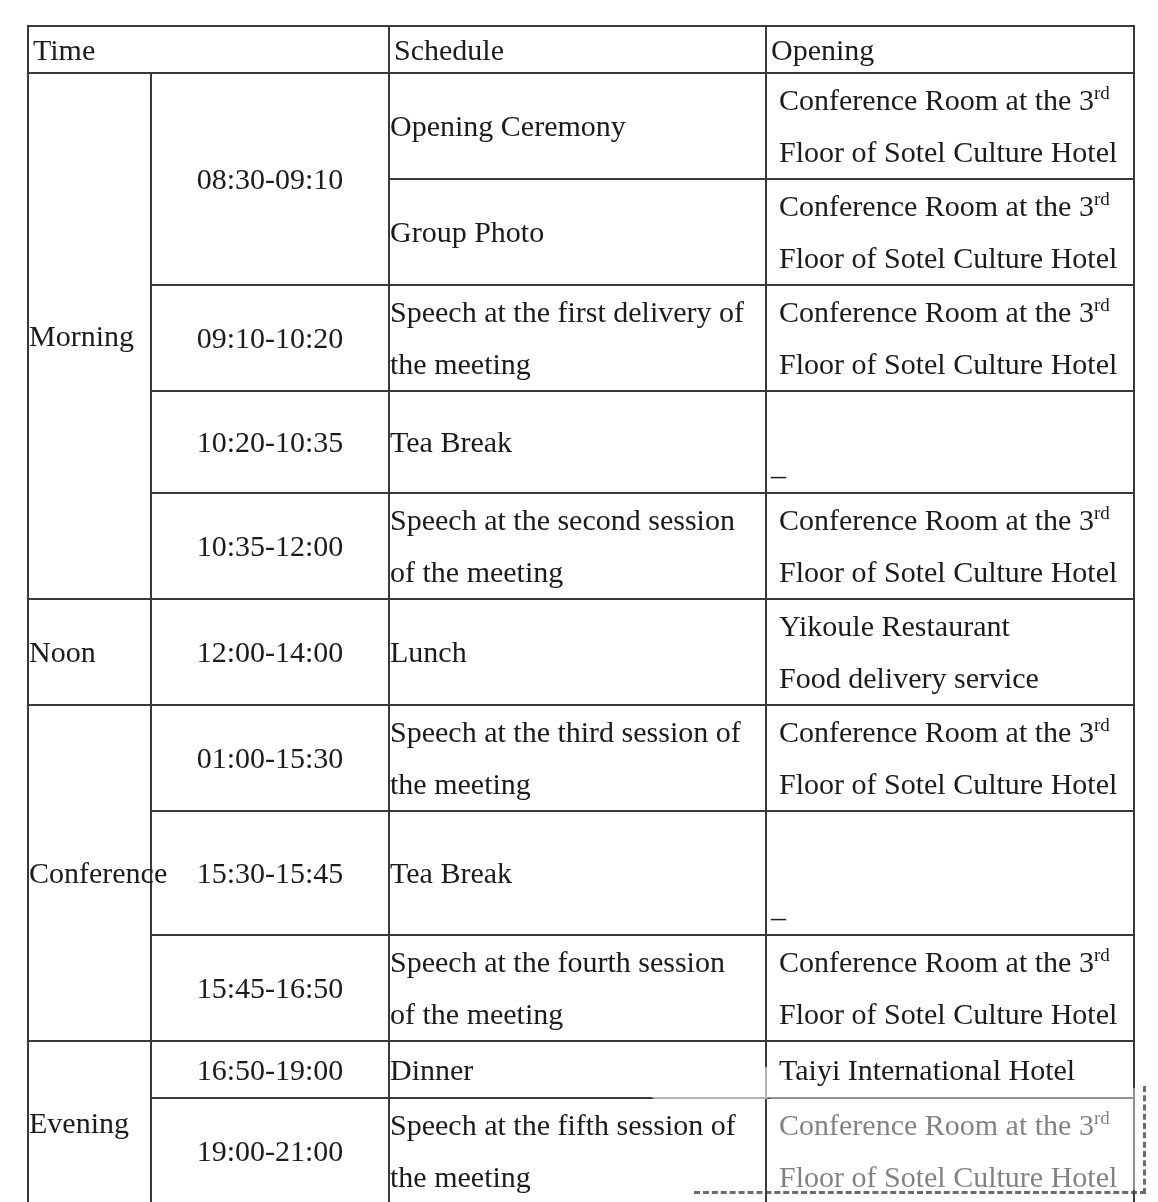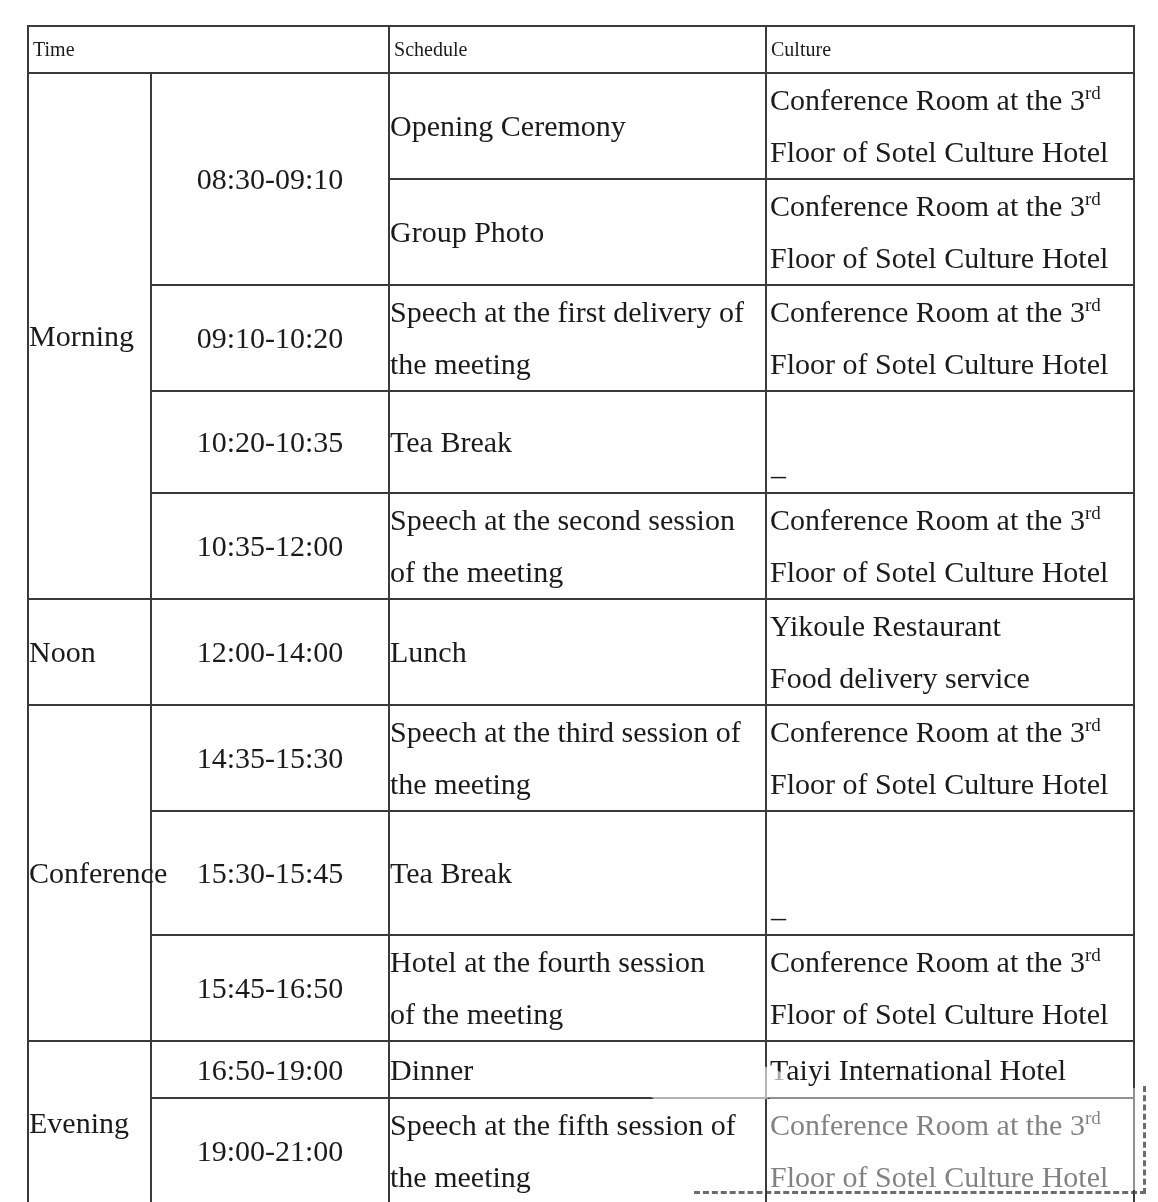--- a/index.html
+++ b/index.html
@@ -17,25 +17,25 @@
     border-collapse: collapse;
     table-layout: fixed;
     font-size: 30px;
   }
   td, th {
     border: 2px solid #3a3a3a;
     vertical-align: middle;
     font-weight: normal;
     padding: 0;
   }
-  th { text-align: left; padding-left: 4px; font-size: 20px; }
+  th { text-align: left; padding-left: 4px; font-size: 30px; }
   td.period { text-align: left; white-space: nowrap; }
   td.time   { text-align: center; }
   td.sched  { line-height: 52px; }
-  td.loc    { text-align: left; padding-left: 3px; line-height: 52px; position: relative; margin-left: 36px; }
+  td.loc    { text-align: left; padding-left: 12px; line-height: 52px; position: relative; margin-left: 36px; }
   .line { display: block; }
   .sup { font-size: 19px; vertical-align: super; line-height: 0; }
   .dash { position: absolute; left: 4px; bottom: 2px; line-height: 30px; }
   
   .wm { position: absolute; pointer-events: none; }
   .wm-blob {
     left: 648px; top: 1064px; width: 140px; height: 44px;
     background: rgba(255,255,255,0.62);
     border-radius: 50%;
     transform: rotate(-4deg);
@@ -57,21 +57,21 @@
   <colgroup>
     <col style="width:123px">
       <col style="width:238px">
       <col style="width:377px">
       <col style="width:368px">
   </colgroup>
   <tbody>
       <tr style="height:47px">
     <th colspan="2">Time</th>
     <th>Schedule</th>
-    <th>Culture</th>
+    <th>Opening</th>
   </tr>
 
   <tr style="height:106px">
     <td class="period" rowspan="5">Morning</td>
     <td class="time" rowspan="2">08:30-09:10</td>
     <td class="sched">
       <span>Opening Ceremony</span>
     </td>
     <td class="loc">
       <span class="line"><span>Conference Room at the 3</span><span class="sup">rd</span></span>
@@ -130,21 +130,21 @@
       <span>Lunch</span>
     </td>
     <td class="loc">
       <span class="line">Yikoule Restaurant</span>
       <span class="line">Food delivery service</span>
     </td>
   </tr>
 
   <tr style="height:106px">
     <td class="period" rowspan="3">Conference</td>
-    <td class="time">14:35-15:30</td>
+    <td class="time">01:00-15:30</td>
     <td class="sched">
       <span class="line">Speech at the third session of</span>
       <span class="line">the meeting</span>
     </td>
     <td class="loc">
       <span class="line"><span>Conference Room at the 3</span><span class="sup">rd</span></span>
       <span class="line">Floor of Sotel Culture Hotel</span>
     </td>
   </tr>
 
@@ -154,21 +154,21 @@
       <span>Tea Break</span>
     </td>
     <td class="loc">
       <span class="dash">–</span>
     </td>
   </tr>
 
   <tr style="height:106px">
     <td class="time">15:45-16:50</td>
     <td class="sched">
-      <span class="line">Hotel at the fourth session</span>
+      <span class="line">Speech at the fourth session</span>
       <span class="line">of the meeting</span>
     </td>
     <td class="loc">
       <span class="line"><span>Conference Room at the 3</span><span class="sup">rd</span></span>
       <span class="line">Floor of Sotel Culture Hotel</span>
     </td>
   </tr>
 
   <tr style="height:57px">
     <td class="period" rowspan="2">Evening</td>

